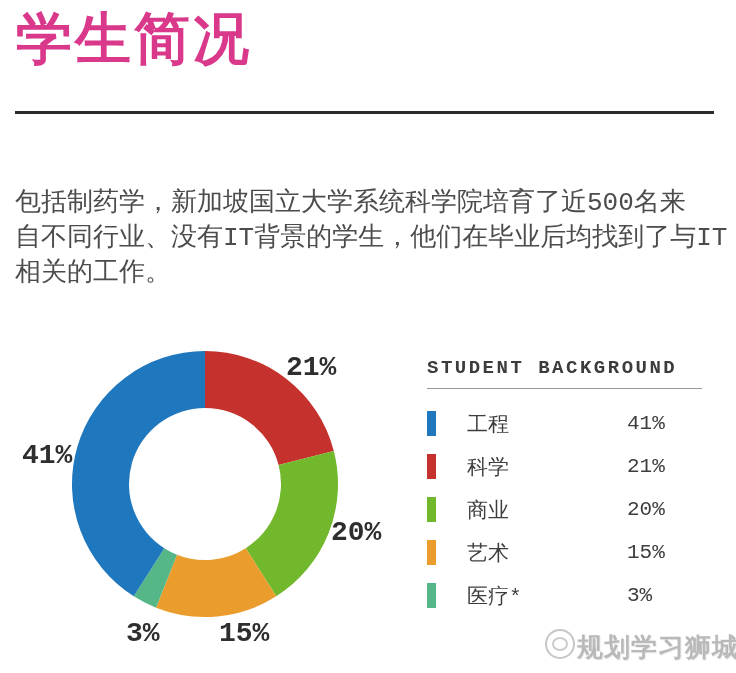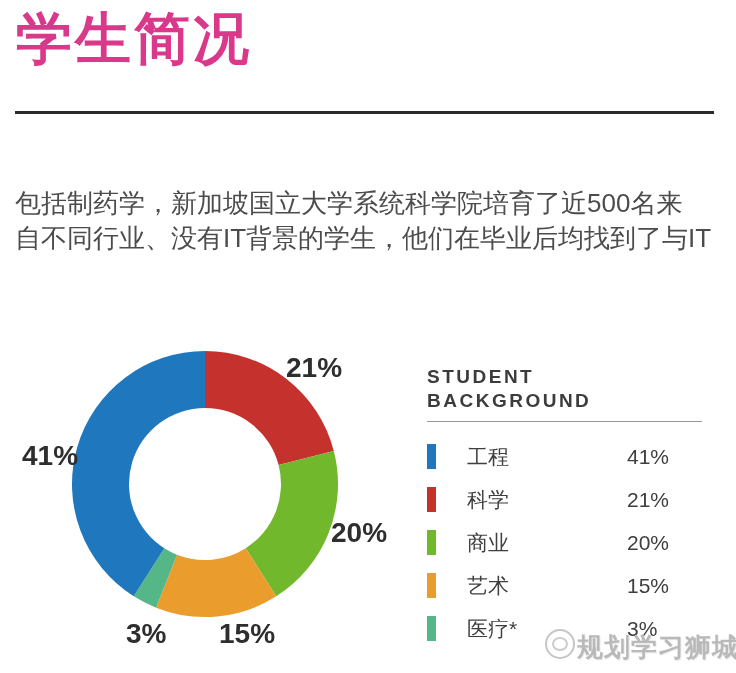--- a/index.html
+++ b/index.html
@@ -1,18 +1,18 @@
 <!DOCTYPE html>
 <html><head>
 <meta charset="utf-8">
 <style>
   html,body { margin:0; padding:0; background:#ffffff; }
   .page {
     position:relative; width:736px; height:673px; background:#ffffff;
-    font-family:Liberation Sans, sans-serif; overflow:hidden;
+    font-family:Liberation Mono, monospace; overflow:hidden;
   }
   .title {
     position:absolute; left:16px; top:2px;
     font-size:56px; font-weight:700; letter-spacing:3px; color:#d9388b;
   }
   .rule { position:absolute; left:15px; top:111px; width:699px; height:3px; background:#2b2b2b; }
   .section-title {
     position:absolute; left:15px; top:124px;
     font-size:38px; font-weight:600; color:#3a3a3a;
   }
@@ -22,21 +22,21 @@
   }
   .donut-svg { position:absolute; left:55px; top:334px; }
   .donut-label { position:absolute; font-size:28px; font-weight:700; color:#2e2e2e; }
   .lbl-eng { left:22px;  top:440px; }
   .lbl-sci { left:286px; top:352px; }
   .lbl-bus { left:331px; top:517px; }
   .lbl-art { left:219px; top:618px; }
   .lbl-med { left:126px; top:618px; }
 
   .legend { position:absolute; left:427px; top:356px; width:275px; }
-  .legend-header { font-size:19px; font-weight:700; letter-spacing:2.5px; color:#3c3c3c; line-height:24px;margin-top:9px; }
+  .legend-header { font-size:19px; font-weight:700; letter-spacing:2.5px; color:#3c3c3c; line-height:24px; }
   .legend-rule { margin-top:8px; height:1px; background:#999999; }
   .legend-rows { margin-top:22px; }
   .legend-row { position:relative; display:flex; align-items:center; height:25px; margin-bottom:18px; }
   .chip { width:9px; height:25px; margin-right:15px; flex:none; }
   .legend-label { font-size:21px; font-weight:500; color:#3e3e3e;margin-left:16px; }
   .legend-value { position:absolute; left:200px; font-size:21px; font-weight:500; color:#3e3e3e; }
 
   .footnote { position:absolute; left:420px; top:634px; font-size:19px; font-weight:500; color:#4f4f4f; white-space:nowrap; }
   .footnote .suffix { margin-left:16px; }
 
@@ -59,20 +59,21 @@
 
 <div class="page">
 
   <div class="title">学生简况</div>
   <div class="rule"></div>
 
 
   <div class="paragraph">
     <div>包括制药学，新加坡国立大学系统科学院培育了近500名来</div>
     <div>自不同行业、没有IT背景的学生，他们在毕业后均找到了与IT</div>
+    <div>相关的工作。</div>
   </div>
 
   <svg class="donut-svg" width="300" height="300" viewBox="0 0 300 300">
       <path d="M150.00,17.00 A133,133 0 0 1 278.82,116.92 L223.61,131.10 A76,76 0 0 0 150.00,74.00 Z" fill="#C5312D"></path>
       <path d="M278.82,116.92 A133,133 0 0 1 221.26,262.30 L190.72,214.17 A76,76 0 0 0 223.61,131.10 Z" fill="#72B82C"></path>
       <path d="M221.26,262.30 A133,133 0 0 1 101.04,273.66 L122.02,220.66 A76,76 0 0 0 190.72,214.17 Z" fill="#EA9D2D"></path>
       <path d="M101.04,273.66 A133,133 0 0 1 78.74,262.30 L109.28,214.17 A76,76 0 0 0 122.02,220.66 Z" fill="#55B788"></path>
       <path d="M78.74,262.30 A133,133 0 0 1 150.00,17.00 L150.00,74.00 A76,76 0 0 0 109.28,214.17 Z" fill="#1F77BE"></path>
     </svg>
 

